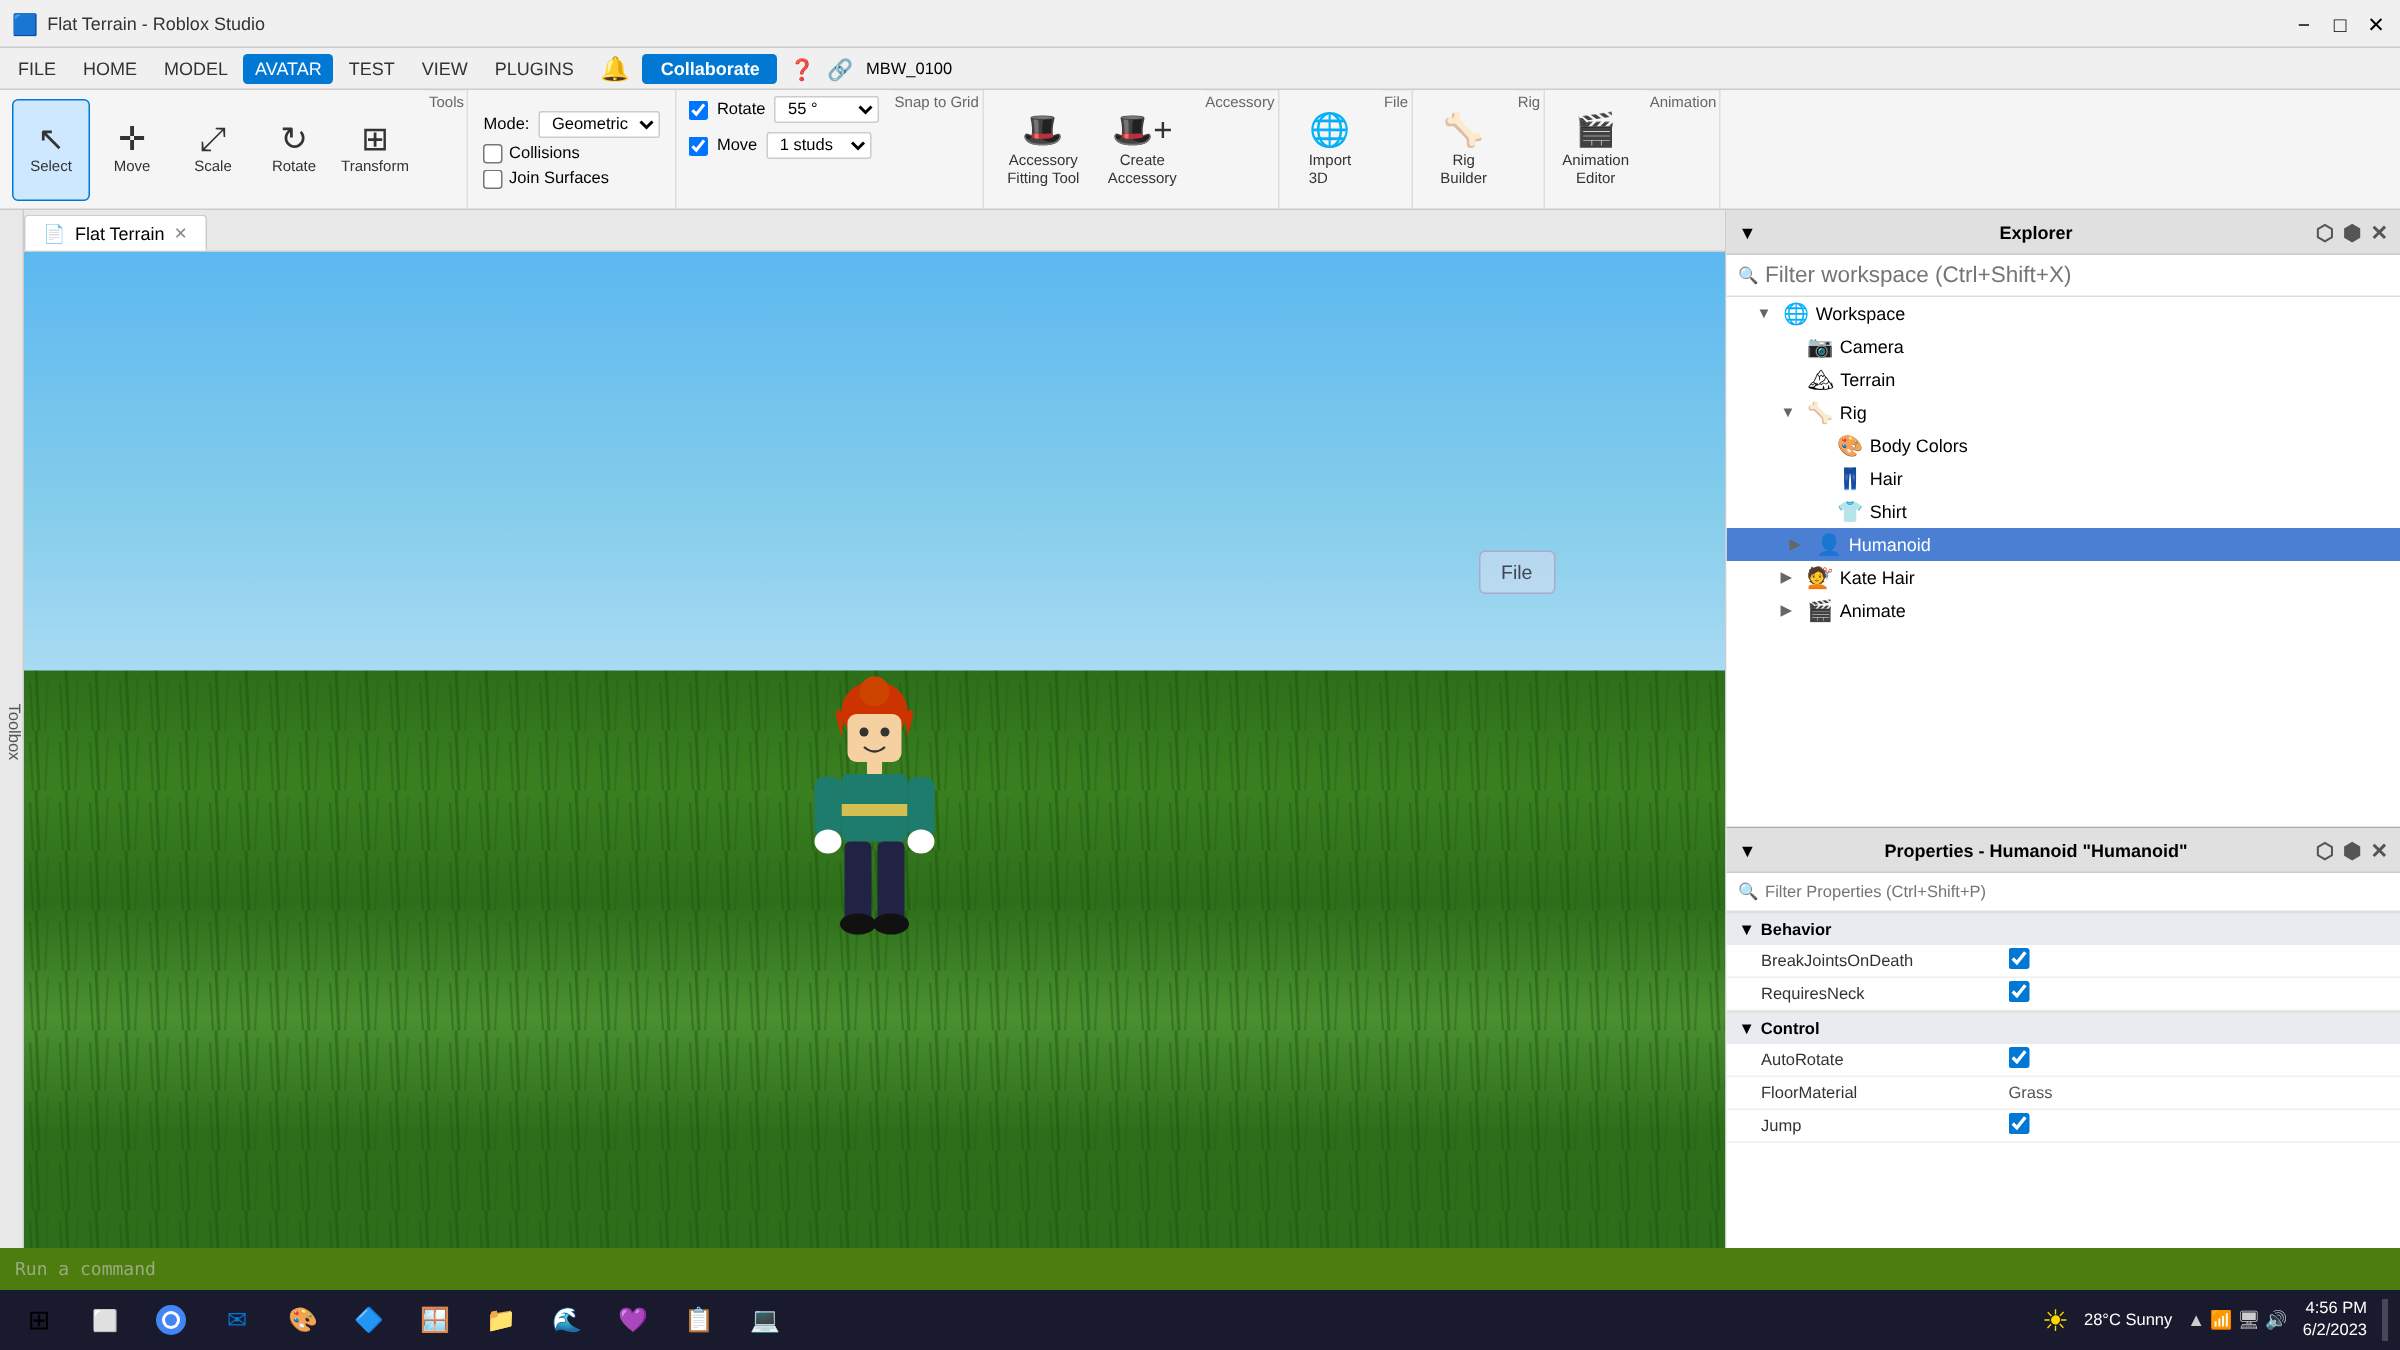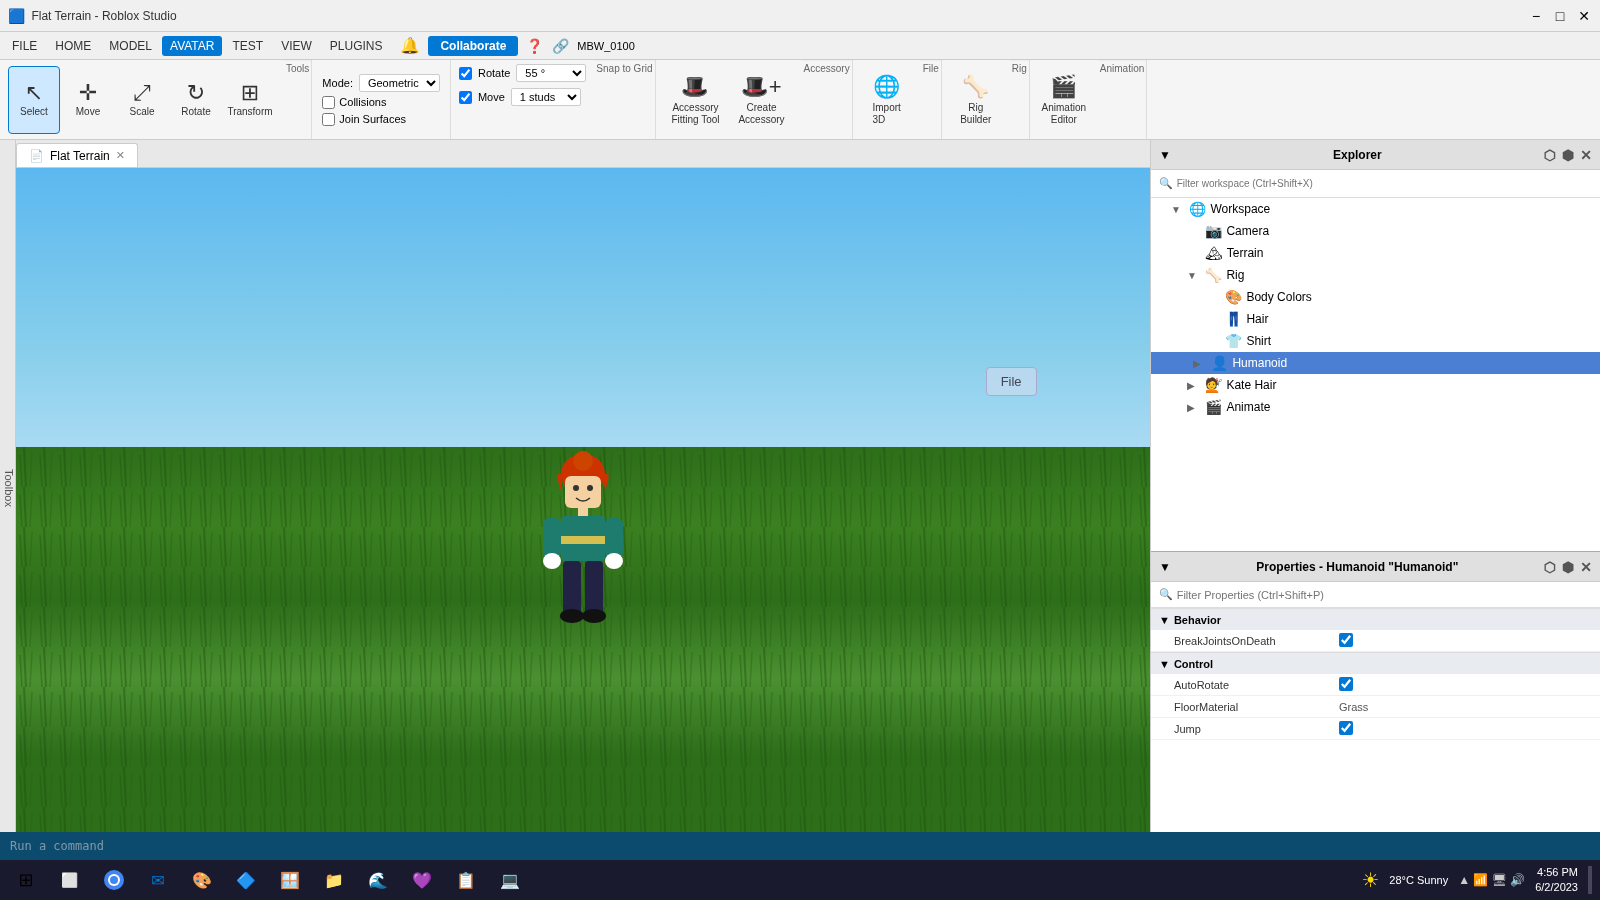--- a/index.html
+++ b/index.html
@@ -258,21 +258,21 @@
       align-items: center;
       padding: 0 8px;
       border-bottom: 1px solid #ddd;
       gap: 4px;
       font-size: 11px;
     }
     .search-input {
       flex: 1;
       border: none;
       outline: none;
-      font-size: 10px;
+      font-size: 15px;
     }
     #tree {
       flex: 1;
       overflow-y: auto;
       background: white;
     }
     .tree-item {
       display: flex;
       align-items: center;
       height: 22px;
@@ -343,21 +343,21 @@
     }
     .prop-checkbox {
       width: 14px;
       height: 14px;
       accent-color: #0078d4;
     }
 
     
     #cmd-bar {
       height: 28px;
-      background: #0c4a6e;
+      background: #4d7c0f;
       display: flex;
       align-items: center;
       padding: 0 10px;
       font-size: 12px;
       color: #ccc;
       font-family: 'Consolas', monospace;
     }
 
     
     #taskbar {
@@ -718,20 +718,26 @@
       <div class="prop-section-header">
         <span>▼</span>
         <span>Behavior</span>
       </div>
       <div class="prop-row">
         <span class="prop-name">BreakJointsOnDeath</span>
         <span class="prop-value">
           <input type="checkbox" class="prop-checkbox" checked="" style="">
         </span>
       </div>
+      <div class="prop-row">
+        <span class="prop-name">RequiresNeck</span>
+        <span class="prop-value">
+          <input type="checkbox" class="prop-checkbox" checked="" style="">
+        </span>
+      </div>
 
       <div class="prop-section-header">
         <span>▼</span>
         <span>Control</span>
       </div>
       <div class="prop-row">
         <span class="prop-name">AutoRotate</span>
         <span class="prop-value">
           <input type="checkbox" class="prop-checkbox" checked="" style="">
         </span>

